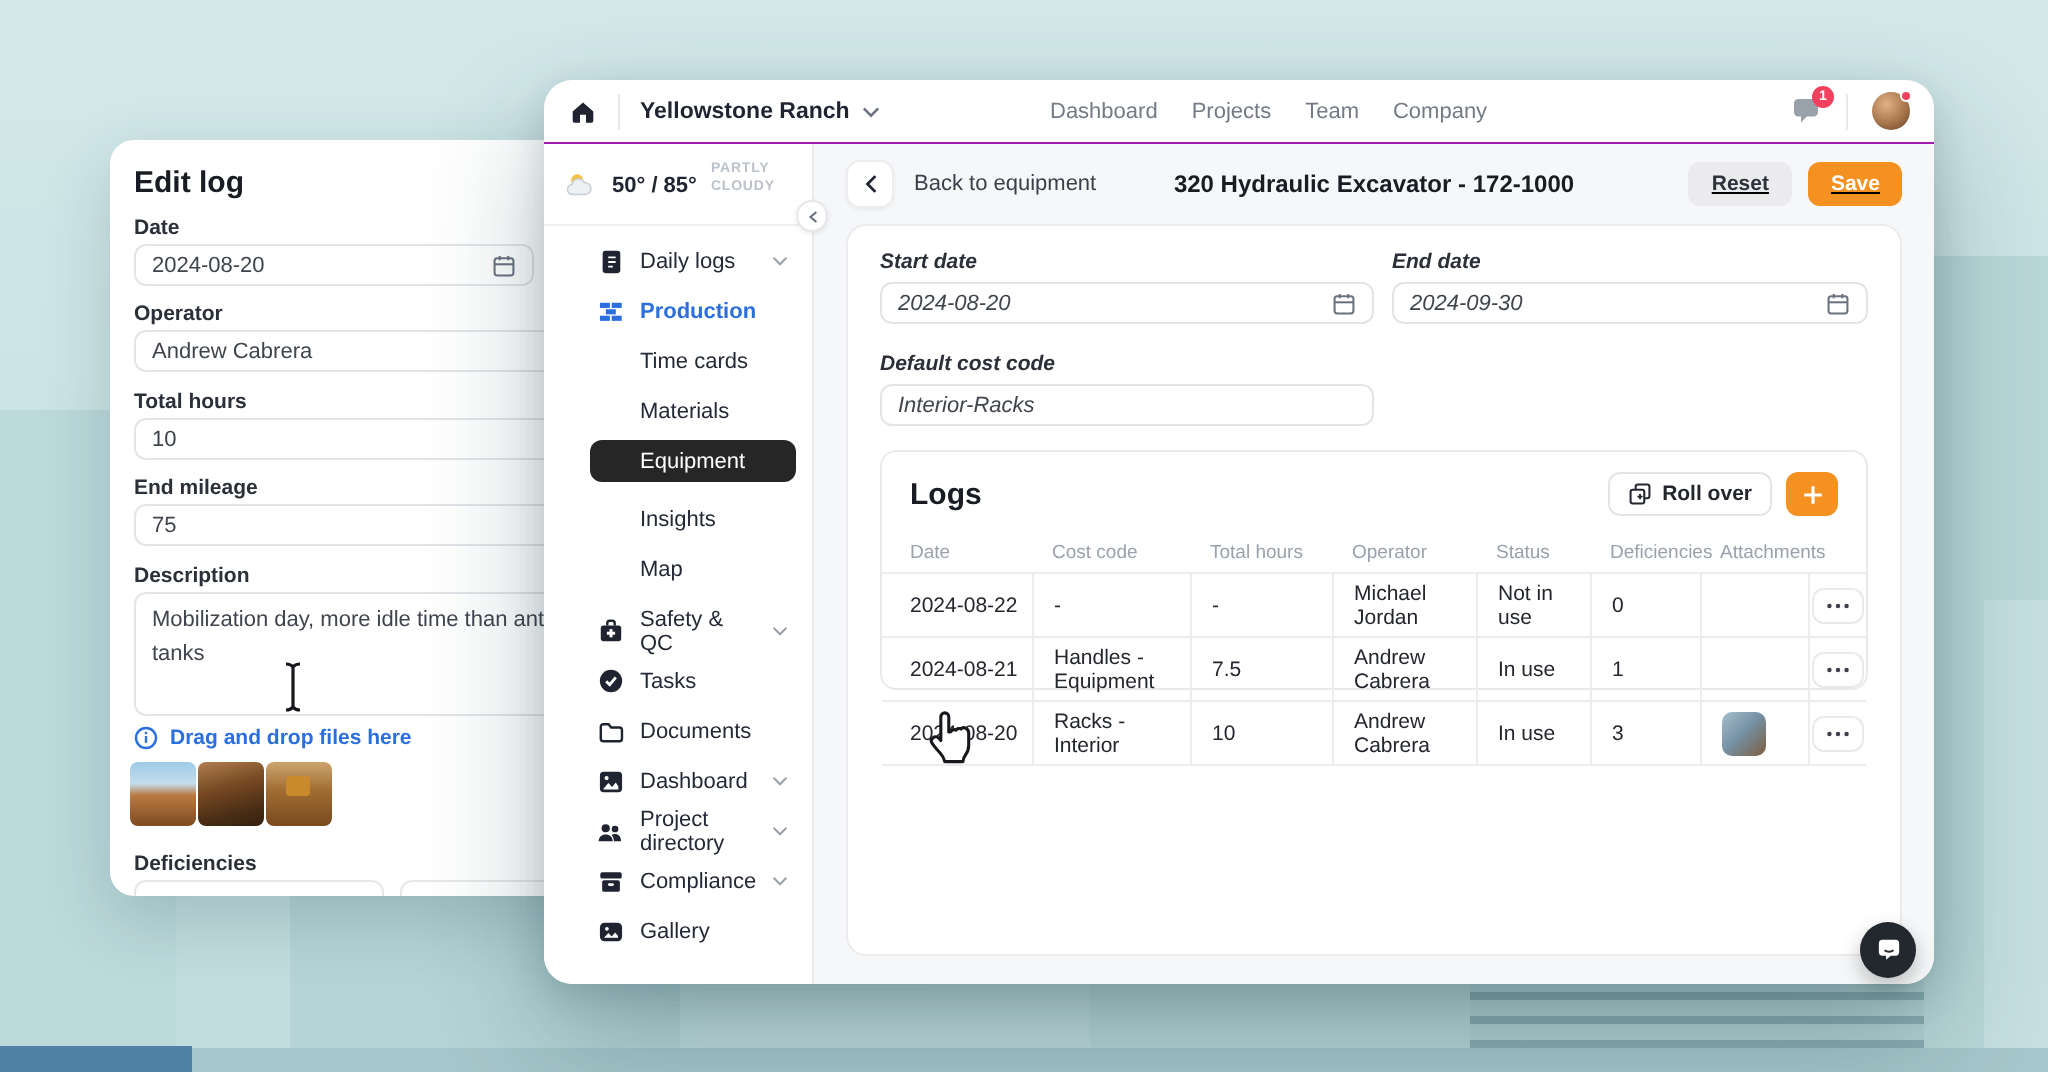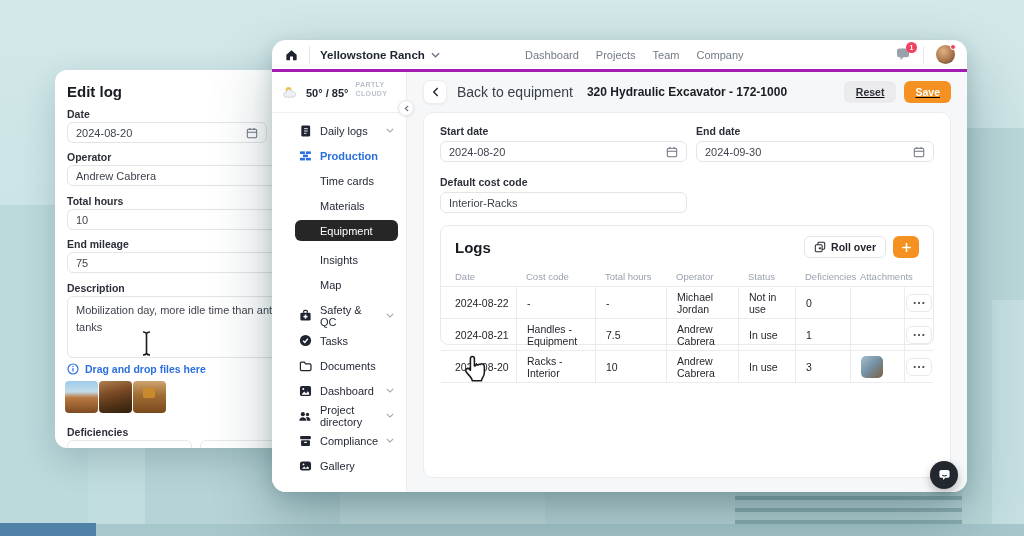--- a/index.html
+++ b/index.html
@@ -48,21 +48,21 @@
   .t3 { background:linear-gradient(180deg,#cda46e 0%,#a06c33 45%,#7a4a1e 100%); position:relative; }
   .t3::after { content:""; position:absolute; left:10px; top:7px; width:12px; height:10px;
         background:#c98a2e; border-radius:2px; }
   .def-input { position:absolute; height:40px; border:1px solid #e6e7ea; border-radius:6px; background:#fff; }
 
   
   .window { position:absolute; left:272px; top:40px; width:695px; height:452px; background:#fff;
       border-radius:14px; box-shadow:0 26px 60px rgba(20,55,65,.30), 0 6px 18px rgba(20,55,65,.16);
       overflow:hidden; z-index:10; display:flex; flex-direction:column; }
 
-  .topbar { height:32px; min-height:32px; border-bottom:3px solid #a21caf; display:flex;
+  .topbar { height:32px; min-height:32px; border-bottom:1px solid #a21caf; display:flex;
       align-items:center; padding:12px 12px; position:relative; }
   .tb-divider { width:1px; height:18px; background:#e7e8ea; margin:0 10px; }
   .org { display:flex; align-items:center; gap:6px; font-size:11.5px; font-weight:600; color:#1f2430; cursor:pointer; }
   .topnav { position:absolute; left:253px; display:flex; gap:17px; }
   .topnav span { font-size:11px; color:#737a86; cursor:pointer; }
   .tb-right { margin-left:auto; display:flex; align-items:center; gap:10px; }
   .bellwrap { position:relative; display:flex; }
   .badge { position:absolute; top:-5px; right:-6px; min-width:11px; height:11px; border-radius:6px;
       background:#f2415e; color:#fff; font-size:7px; font-weight:700; display:flex;
       align-items:center; justify-content:center; padding:0 2px; }
@@ -94,33 +94,33 @@
   .nitem.blue { color:#2b6fde; font-weight:600; }
   .nitem.selected { background:#262626; color:#fff; border-radius:6px; margin:2px 8px 6px 7px;
       height:21px; min-height:21px; padding-left:25px; font-weight:500; }
   .nav-gap { height:6px; min-height:6px; }
 
   
   .content { flex:1; background:#f6f7f8; display:flex; flex-direction:column; min-width:0; }
   .content-header { height:40px; min-height:40px; display:flex; align-items:center; padding:0 16px; position:relative; }
   .back-btn { width:24px; height:24px; background:#fff; border:1px solid #ededef; border-radius:7px;
       box-shadow:0 1px 2px rgba(0,0,0,.05); display:flex; align-items:center; justify-content:center; cursor:pointer; }
-  .back-label { margin-left:10px; font-size:14px; color:#3a4049; }
+  .back-label { margin-left:10px; font-size:11px; color:#3a4049; }
   .page-title { position:absolute; left:50%; transform:translateX(-50%); font-size:12px;
       font-weight:700; color:#191c22; white-space:nowrap; }
   .hdr-actions { margin-left:auto; display:flex; gap:8px;text-decoration:underline; }
   .btn-reset { height:22px; padding:0 12px; border-radius:6px; background:#ebebed; border:none;
       font-size:10.5px; font-weight:600; color:#2c313a; cursor:pointer; }
   .btn-save { height:22px; padding:0 11px; border-radius:6px; background:#f59120; border:none;
       font-size:10.5px; font-weight:600; color:#fff; cursor:pointer; }
 
   .card { margin:0 16px; background:#fff; border:1px solid #ececee; border-radius:10px;
       height:366px; padding:12px 16px; }
   .field-row { display:flex; gap:9px; }
-  .fgroup { width:247px; }
+  .fgroup { width:247px;font-style:italic; }
   .fgroup.grow { flex:1; }
   .fgroup .lab { font-size:10.5px; font-weight:700; color:#2b2f38; margin-bottom:4px; }
   .fgroup .inp { height:21px; border:1px solid #e2e4e8; border-radius:6px; background:#fff;
       display:flex; align-items:center; justify-content:space-between; padding:0 8px;
       font-size:11px; color:#3f444d; cursor:text; }
   .costcode { margin-top:14px; }
 
   
   .logs-box { margin-top:12px; border:1px solid #e8e9eb; border-radius:8px; height:120px;
       padding-top:10px; background:#fff; }

